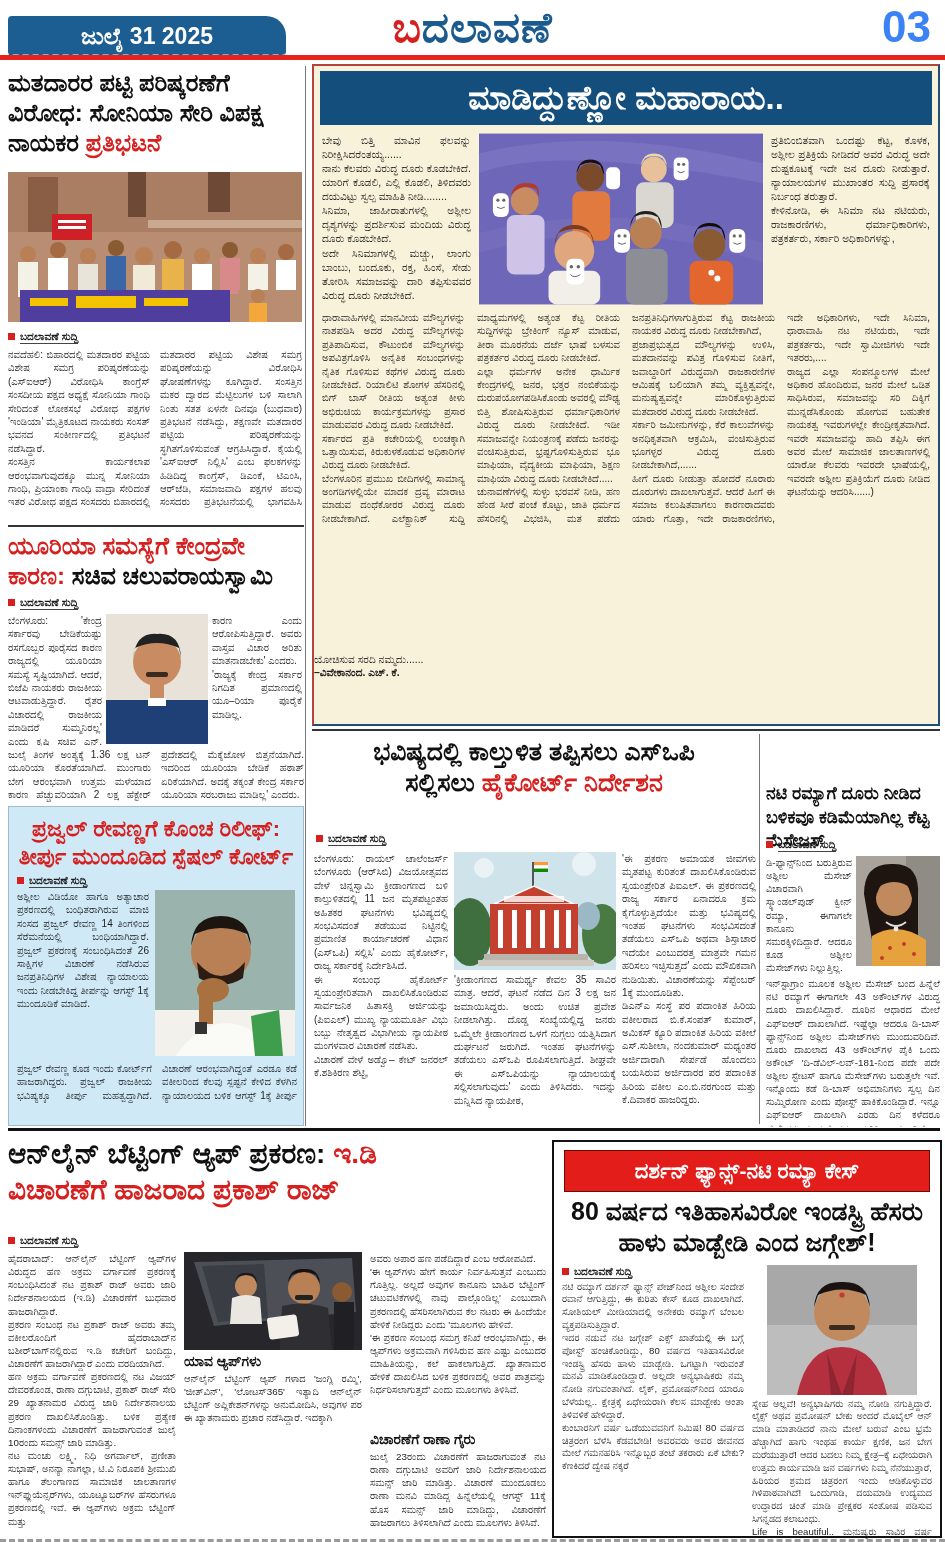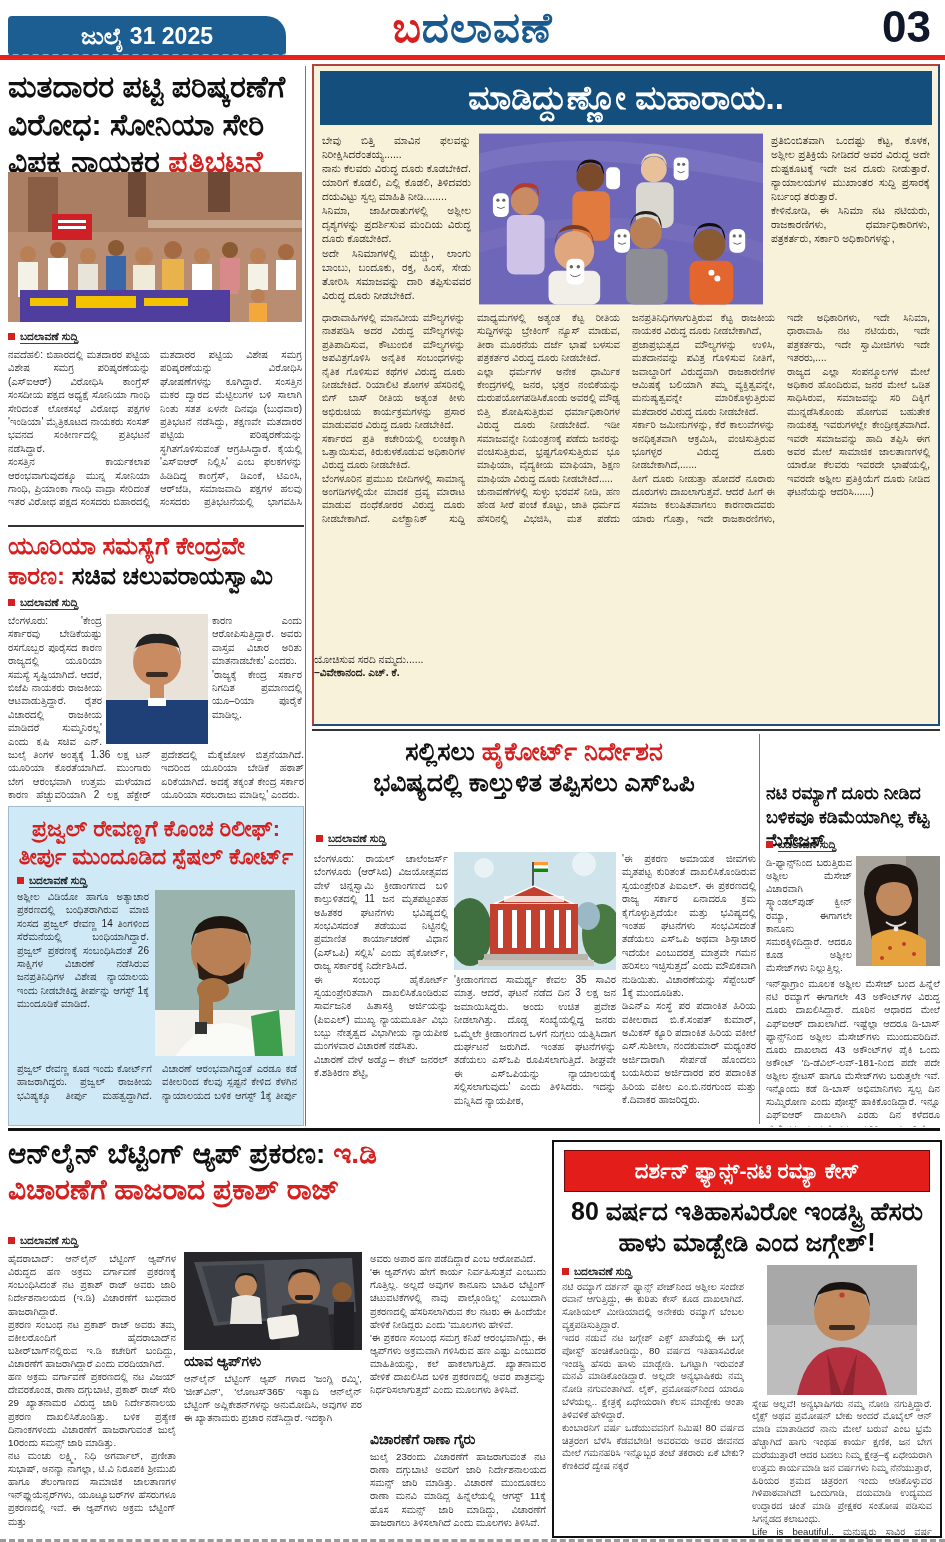--- a/index.html
+++ b/index.html
@@ -14,21 +14,21 @@
   .headline{font-weight:bold;color:#101010;line-height:1.25;}
   .red{color:#d6201f;}
   .byline-row{font-size:10.5px;font-weight:bold;color:#1d1d1d;}
   .byline-row .sq{display:inline-block;width:7px;height:7px;background:#d6201f;margin-right:5px;}
   .byline-row .bl{border-bottom:1px solid #444;padding-bottom:1px;}
   .hrule{background:#333;}
   .vrule{position:absolute;width:1px;background:#777;}
   .datebadge{background:#1c5d92;color:#fff;font-weight:bold;font-size:23px;text-align:center;
              line-height:40px;border-radius:4px 20px 4px 4px;border-bottom:2px dashed #7fb2d8;}
   .masthead{font-size:42px;font-weight:bold;color:#1b5a8e;letter-spacing:1px;}
-  .pagenum{font-size:44px;font-weight:bold;color:#0f172a;}
+  .pagenum{font-size:44px;font-weight:bold;color:#3b82f6;}
   .redrule{background:#e8221b;}
   .dbox{background:#f8f2da;border-top:2px solid #b5433b;border-left:2px solid #b5433b;
         border-right:2px solid #1f4e79;border-bottom:2px solid #1f4e79;}
   .dbanner{background:#134e7d;color:#ffffff;font-weight:bold;font-size:33px;text-align:center;
            line-height:54px;white-space:nowrap;overflow:hidden;}
   .cbox{background:#cfe9f7;border:1px solid #9fbdd0;}
   .hbox{background:#ffffff;border:2px solid #111;}
   .hbanner{background:#e31e1a;border:1px solid #6d0b0b;color:#fff;font-weight:bold;font-size:21px;
            text-align:center;line-height:40px;white-space:nowrap;overflow:hidden;}
   .subhead{font-size:13px;font-weight:bold;color:#111;margin:3px 0 2px 0;}
@@ -44,21 +44,21 @@
     <span>ಜುಲೈ 31 2025</span>
   </div>
   <div class="abs masthead" style="left:0;right:0;top:4px;text-align:center;">
     <span class="red">ಬ</span><span>ದಲಾವಣೆ</span>
   </div>
   <div class="abs pagenum" style="right:14px;top:2px;">03</div>
   <div class="abs redrule" style="left:0;top:55px;width:945px;height:5px;"></div>
 
   <div class="vrule" style="left:305px;top:66px;height:1060px;"></div>
 
-  <div class="abs headline" style="left:8px;top:68px;width:294px;font-size:30px;">
+  <div class="abs headline" style="left:8px;top:68px;width:294px;font-size:24px;">
     <span>ಮತದಾರರ ಪಟ್ಟಿ ಪರಿಷ್ಕರಣೆಗೆ ವಿರೋಧ: ಸೋನಿಯಾ ಸೇರಿ ವಿಪಕ್ಷ ನಾಯಕರ </span><span class="red">ಪ್ರತಿಭಟನೆ</span>
   </div>
 
   <svg class="abs photo" style="left:8px;top:172px;" width="294" height="150" viewBox="0 0 294 150">
     <rect width="294" height="150" fill="#b98d72"></rect>
     <rect x="0" y="0" width="294" height="60" fill="#a97e63"></rect>
     <rect x="20" y="5" width="30" height="55" fill="#8a5d45"></rect>
     <rect x="120" y="0" width="18" height="45" fill="#6e4a36"></rect>
     <rect x="200" y="0" width="22" height="40" fill="#6e4a36"></rect>
     <rect x="140" y="48" width="154" height="8" fill="#c9a98f"></rect>
@@ -225,22 +225,22 @@
 ಸರ್ಕಾರಿ ಜಮೀನುಗಳನ್ನು, ಕೆರೆ ಕಾಲುವೆಗಳನ್ನು ಅನಧಿಕೃತವಾಗಿ ಆಕ್ರಮಿಸಿ, ವಂಚಿಸುತ್ತಿರುವ ಭೂಗಳ್ಳರ ವಿರುದ್ಧ ದೂರು ನೀಡಬೇಕಾಗಿದೆ,......
 ಹೀಗೆ ದೂರು ನೀಡುತ್ತಾ ಹೋದರೆ ನೂರಾರು ದೂರುಗಳು ದಾಖಲಾಗುತ್ತವೆ. ಆದರೆ ಹೀಗೆ ಈ ಸಮಾಜ ಕಲುಷಿತವಾಗಲು ಕಾರಣರಾದವರು ಯಾರು ಗೊತ್ತಾ, ಇದೇ ರಾಜಕಾರಣಿಗಳು, ಇದೇ ಅಧಿಕಾರಿಗಳು, ಇದೇ ಸಿನಿಮಾ, ಧಾರಾವಾಹಿ ನಟ ನಟಿಯರು, ಇದೇ ಪತ್ರಕರ್ತರು, ಇದೇ ಸ್ವಾಮೀಜಿಗಳು ಇದೇ ಇತರರು,....
 ರಾಜ್ಯದ ಎಲ್ಲಾ ಸಂಪನ್ಮೂಲಗಳ ಮೇಲೆ ಅಧಿಕಾರ ಹೊಂದಿರುವ, ಜನರ ಮೇಲೆ ಒಡಿತ ಸಾಧಿಸಿರುವ, ಸಮಾಜವನ್ನು ಸರಿ ದಿಕ್ಕಿಗೆ ಮುನ್ನಡೆಸಿಕೊಂಡು ಹೋಗುವ ಬಹುತೇಕ ನಾಯಕತ್ವ ಇವರುಗಳಲ್ಲೇ ಕೇಂದ್ರೀಕೃತವಾಗಿದೆ. ಇವರೇ ಸಮಾಜವನ್ನು ಹಾದಿ ತಪ್ಪಿಸಿ ಈಗ ಅವರ ಮೇಲೆ ಸಾಮಾಜಿಕ ಜಾಲತಾಣಗಳಲ್ಲಿ ಯಾರೋ ಕೆಲವರು ಇವರದೇ ಭಾಷೆಯಲ್ಲಿ, ಇವರದೇ ಅಶ್ಲೀಲ ಪ್ರತಿಕ್ರಿಯೆಗೆ ದೂರು ನೀಡಿದ ಘಟನೆಯನ್ನು ಆದರಿಸಿ......)</div>
     <div class="sig" style="margin:4px 20px 0 0;">ಯೋಚಿಸುವ ಸರದಿ ನಮ್ಮದು......</div>
     <div class="sig" style="margin:0 20px 0 0;font-weight:bold;">–ವಿವೇಕಾನಂದ. ಎಚ್. ಕೆ.</div>
   </div>
 
   <div class="abs hrule" style="left:312px;top:729px;width:628px;height:2px;"></div>
 
   <div class="abs headline" style="left:312px;top:736px;width:444px;font-size:25px;text-align:center;">
+    <div>ಭವಿಷ್ಯದಲ್ಲಿ ಕಾಲ್ತುಳಿತ ತಪ್ಪಿಸಲು ಎಸ್‌ಒಪಿ</div>
     <div><span>ಸಲ್ಲಿಸಲು </span><span class="red">ಹೈಕೋರ್ಟ್ ನಿರ್ದೇಶನ</span></div>
-    <div>ಭವಿಷ್ಯದಲ್ಲಿ ಕಾಲ್ತುಳಿತ ತಪ್ಪಿಸಲು ಎಸ್‌ಒಪಿ</div>
   </div>
   <div class="abs byline-row" style="left:316px;top:832px;">
     <span class="sq"></span><span class="bl">ಬದಲಾವಣೆ ಸುದ್ದಿ</span>
   </div>
   <div class="abs" style="left:314px;top:852px;width:442px;height:272px;display:flex;gap:6px;">
     <div class="bodytxt" style="width:134px;height:272px;">ಬೆಂಗಳೂರು: ರಾಯಲ್ ಚಾಲೆಂಜರ್ಸ್ ಬೆಂಗಳೂರು (ಆರ್‌ಸಿಬಿ) ವಿಜಯೋತ್ಸವದ ವೇಳೆ ಚಿನ್ನಸ್ವಾಮಿ ಕ್ರೀಡಾಂಗಣದ ಬಳಿ ಕಾಲ್ತುಳಿತದಲ್ಲಿ 11 ಜನ ಮೃತಪಟ್ಟಂತಹ ಅಹಿತಕರ ಘಟನೆಗಳು ಭವಿಷ್ಯದಲ್ಲಿ ಸಂಭವಿಸದಂತೆ ತಡೆಯುವ ನಿಟ್ಟಿನಲ್ಲಿ ಪ್ರಮಾಣಿತ ಕಾರ್ಯಾಚರಣೆ ವಿಧಾನ (ಎಸ್‌ಒಪಿ) ಸಲ್ಲಿಸಿ' ಎಂದು ಹೈಕೋರ್ಟ್, ರಾಜ್ಯ ಸರ್ಕಾರಕ್ಕೆ ನಿರ್ದೇಶಿಸಿದೆ.
 ಈ ಸಂಬಂಧ ಹೈಕೋರ್ಟ್ ಸ್ವಯಂಪ್ರೇರಿತವಾಗಿ ದಾಖಲಿಸಿಕೊಂಡಿರುವ ಸಾರ್ವಜನಿಕ ಹಿತಾಸಕ್ತಿ ಅರ್ಜಿಯನ್ನು (ಪಿಐಎಲ್) ಮುಖ್ಯ ನ್ಯಾಯಮೂರ್ತಿ ವಿಭು ಬಬ್ಬು ನೇತೃತ್ವದ ವಿಭಾಗೀಯ ನ್ಯಾಯಪೀಠ ಮಂಗಳವಾರ ವಿಚಾರಣೆ ನಡೆಸಿತು.
 ವಿಚಾರಣೆ ವೇಳೆ ಅಡ್ವೊ– ಕೇಟ್ ಜನರಲ್ ಕೆ.ಶಶಿಕಿರಣ ಶೆಟ್ಟಿ,</div>
     <div style="width:162px;">
       <svg class="photo" width="162" height="118" viewBox="0 0 162 118">

